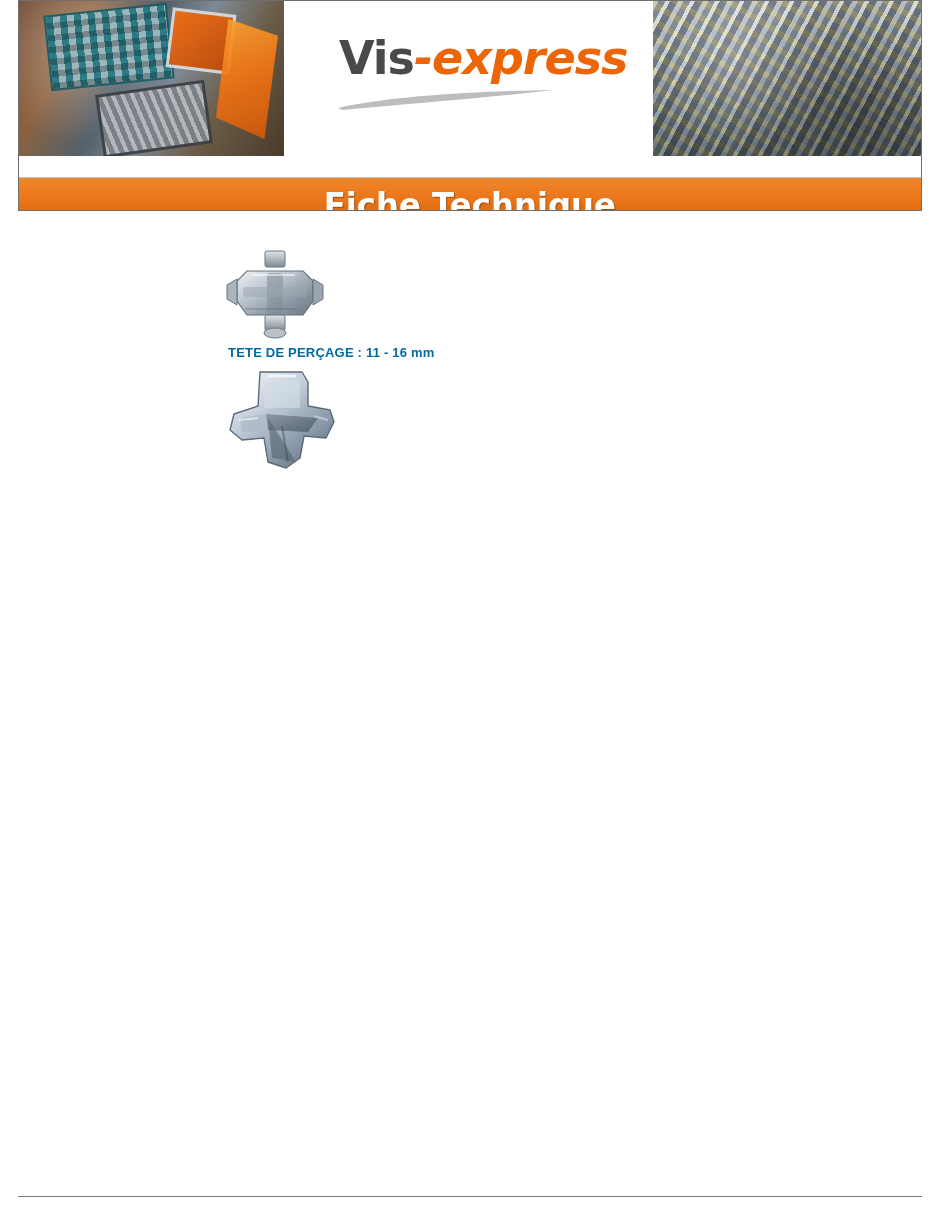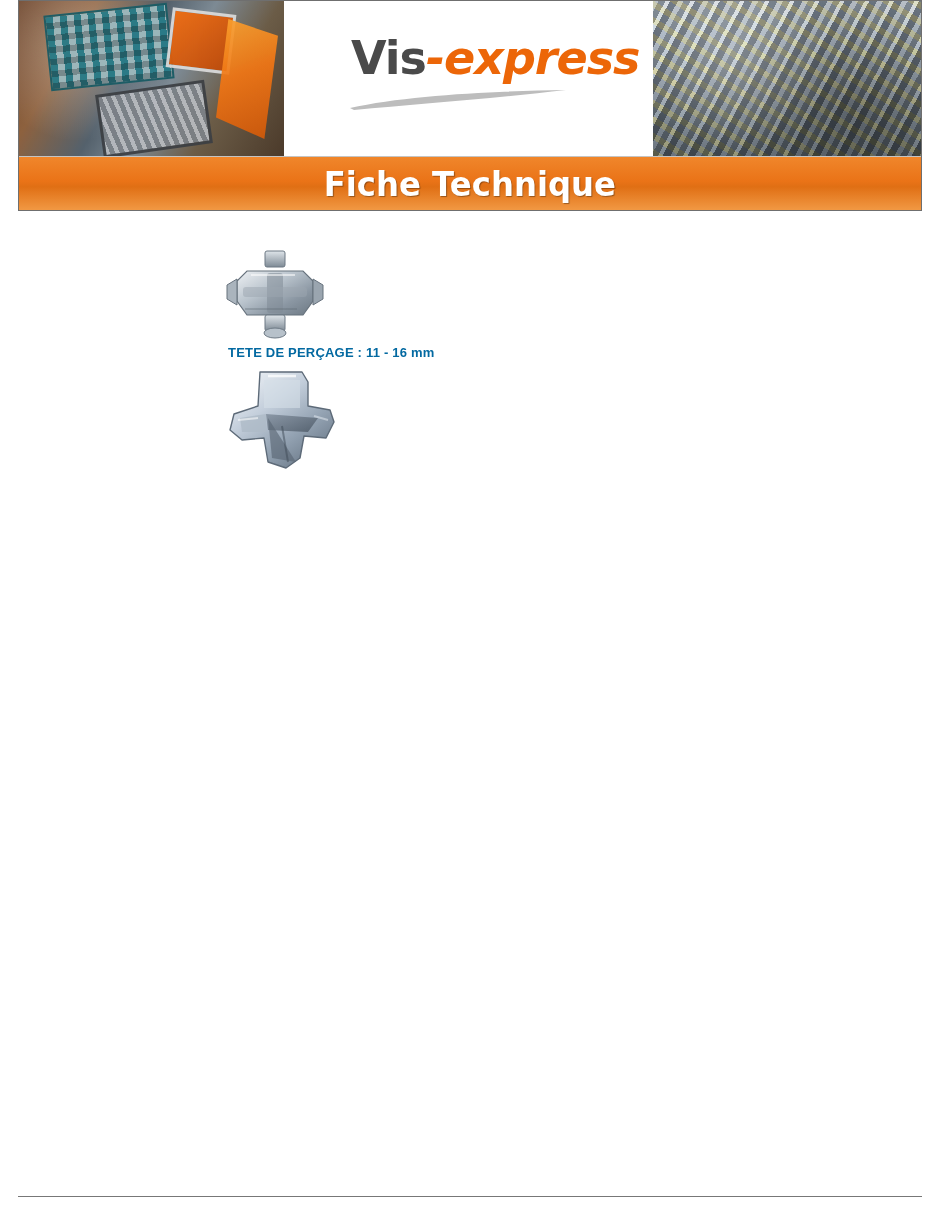--- a/index.html
+++ b/index.html
@@ -95,21 +95,20 @@
     background: linear-gradient(135deg, #e8701c, #b64d12);
     border: 3px solid #d9d9d9;
     transform: rotate(7deg);
     opacity: 0.95;
   }
 
   .logo-area {
     flex: 1;
     position: relative;
     background: #ffffff;
-    margin-left: 12px;
   }
   .logo-text {
     position: absolute;
     left: 55px;
     top: 30px;
     font-family: "DejaVu Sans", sans-serif;
     font-size: 46px;
     font-weight: bold;
     letter-spacing: -1px;
     white-space: nowrap;
@@ -146,20 +145,21 @@
   }
 
   .banner-title-bar {
     position: relative;
     height: 54px;
     background: linear-gradient(#f0862b 0%, #ea7317 45%, #e06f14 55%, #f29a45 100%);
     border-top: 1px solid #c4c4c4;
     display: flex;
     align-items: center;
     justify-content: center;
+    margin-top: 21px;
   }
   .banner-title {
     color: #ffffff;
     font-family: "DejaVu Sans", sans-serif;
     font-weight: bold;
     font-size: 34px;
     letter-spacing: 0px;
     text-shadow: 1px 1px 1px rgba(0,0,0,0.35);
     transform: scaleX(0.95);
   }

